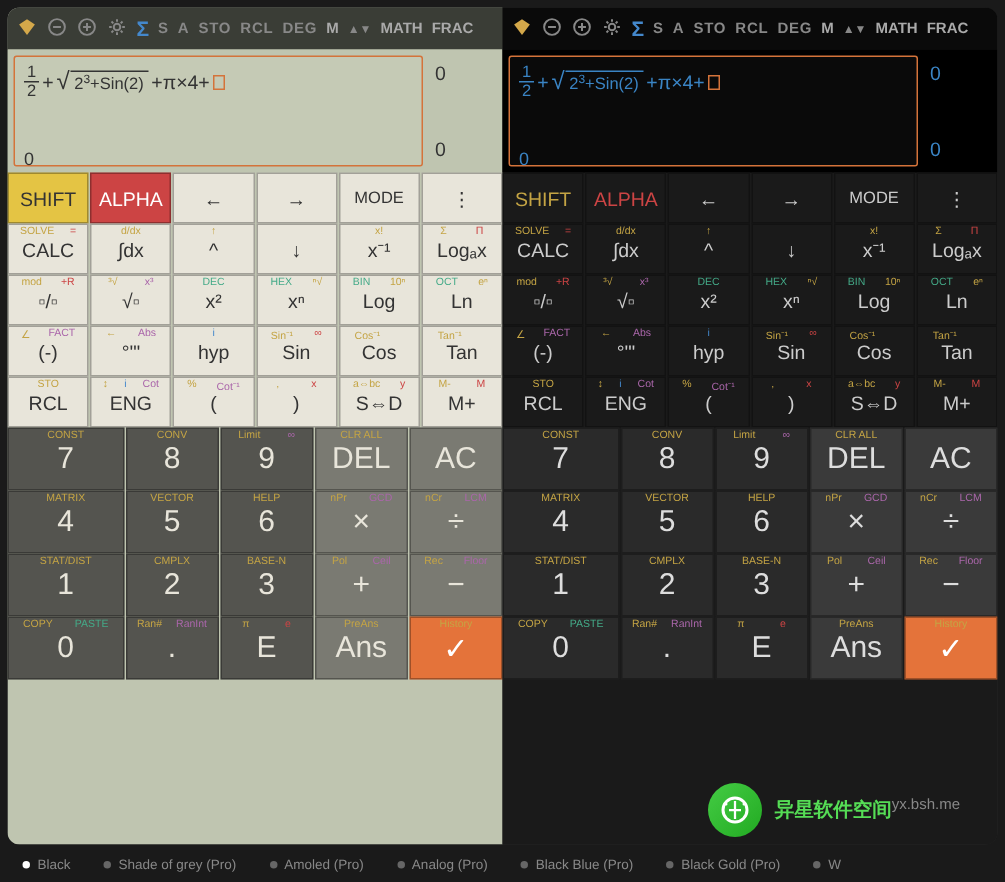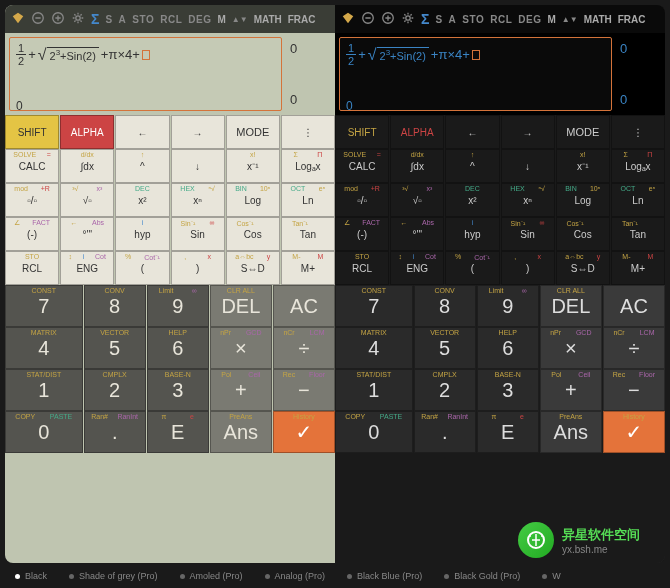--- a/index.html
+++ b/index.html
@@ -41,42 +41,42 @@
 .light .key{background:#e8e5da;color:#333}
 .dark .key{background:#1a1a1a;color:#ccc}
 .key .main{font-size:14px;font-weight:500}
 .key .sub{position:absolute;top:1px;font-size:7px;width:100%;display:flex;justify-content:space-around;padding:0 2px}
 .key .sub .y{color:#c4a444}
 .key .sub .r{color:#c44}
 .key .sub .g{color:#4a8}
 .key .sub .p{color:#a6a}
 .key .sub .b{color:#48c}
 .fnrow{height:34px}
-.fnrow .key .main{font-size:10px}
+.fnrow .key .main{font-size:13px}
 .numrow{height:42px}
 .numrow .key .main{font-size:20px;font-weight:400}
 .light .numrow .key{background:#54544f;color:#e8e5da}
 .dark .numrow .key{background:#2a2a2a;color:#ddd}
 .light .numrow .key.op{background:#7a7a72}
 .dark .numrow .key.op{background:#3a3a3a}
 .light .numrow .key.ac{background:#7a7a72}
 .dark .numrow .key.ac{background:#3a3a3a}
 .key.shift{background:#e4c444!important;color:#333!important;font-weight:bold}
 .dark .key.shift{background:#1a1a1a!important;color:#c4a444!important}
 .key.alpha{background:#c44!important;color:#fff!important;font-weight:bold}
 .dark .key.alpha{background:#1a1a1a!important;color:#c44!important}
 .key.mode .main{font-size:11px}
 .key.check{background:#e4733a!important;color:#fff!important}
 .bottombar{position:absolute;bottom:0;left:0;right:0;height:24px;background:#1a1a1a;display:flex;align-items:center;padding:0 15px;gap:22px;font-size:9px;color:#888}
 .bottombar .dot{width:5px;height:5px;border-radius:50%;background:#666;display:inline-block;margin-right:5px;vertical-align:middle}
 .bottombar .dot.on{background:#fff}
 .watermark{position:absolute;bottom:30px;right:30px;display:flex;align-items:center;gap:8px;z-index:100}
 .watermark .logo{width:36px;height:36px;background:linear-gradient(135deg,#4c4,#2a2);border-radius:50%;display:flex;align-items:center;justify-content:center;position:relative}
 .watermark .logo svg{width:24px;height:24px}
-.watermark .txt{display:flex;flex-direction:column;font-size:11px}
+.watermark .txt{display:flex;flex-direction:row;font-size:11px}
 .watermark .txt .cn{color:#5d5;font-size:13px;font-weight:bold}
 .watermark .txt .url{color:#888;font-size:10px}
 </style>
 </head>
 <body>
 
 <div class="wrap">
   <div class="phone light">
       <div class="topbar">
     <span class="tbicon"><svg viewBox="0 0 16 16">

